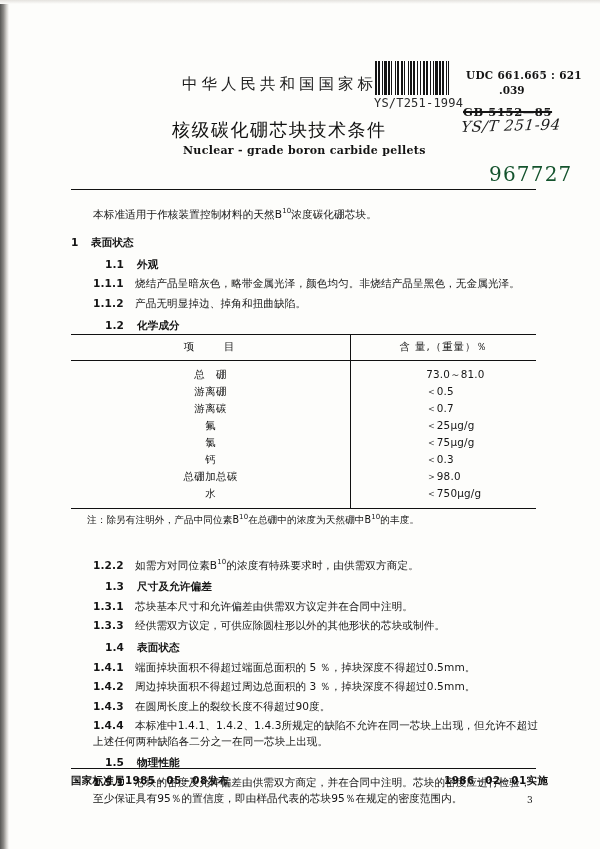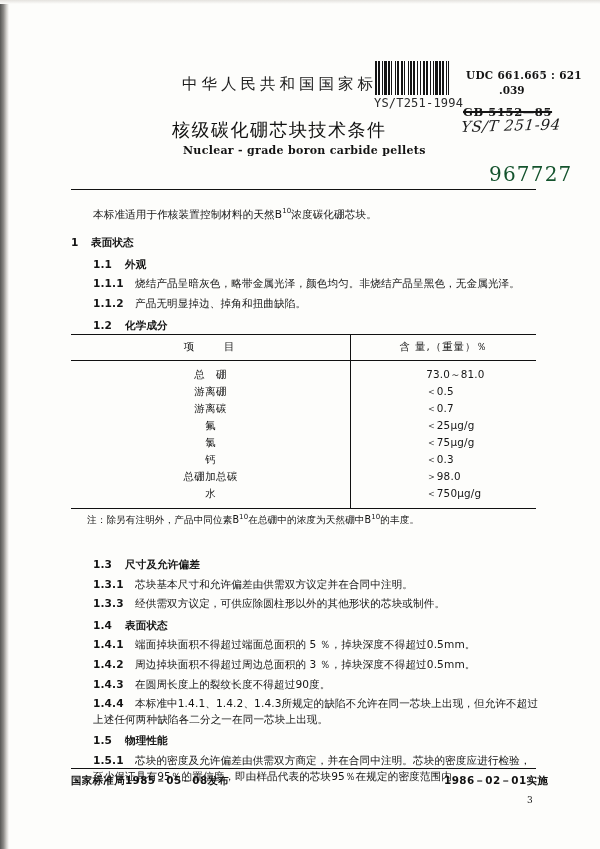--- a/index.html
+++ b/index.html
@@ -174,21 +174,21 @@
     line-height: 15.6px;
     letter-spacing: .1px;
     margin: 0;
     white-space: nowrap;
   }
   .p.wrap { white-space: normal; }
   .lead { margin-top: 6px; text-indent: 22px; }
   .h1 { margin-top: 13px; font-weight: bold; }
   .h1 .num { display: inline-block; width: 20px; }
   .lvl2 { margin-top: 6px; padding-left: 22px; font-weight: bold; }
-  .lvl2 .num { display: inline-block; width: 32px; }
+  .lvl2 .num { display: inline-block; width: 32px; margin-left: 12px; }
   .lvl3 { margin-top: 4px; padding-left: 22px; }
   .lvl3 .num { display: inline-block; width: 42px; font-weight: bold; }
   .lvl3.hang {
     white-space: normal;
     padding-left: 22px;
     text-indent: 0;
   }
   sup { font-size: 7px; vertical-align: super; }
 
   
@@ -358,20 +358,21 @@
             <td class="c2">＜750μg/g</td>
           </tr>
         </tbody>
       </table>
       <div class="tbl-bottom-rule"></div>
 
       <div class="table-note"><span>注：除另有注明外，产品中同位素B</span><sup>10</sup><span>在总硼中的浓度为天然硼中B</span><sup>10</sup><span>的丰度。</span></div>
     </div>
 
     <div class="body" style="top:551px;">
+      <p class="p lvl3"><span class="num">1.2.2</span><span>如需方对同位素B</span><sup>10</sup><span>的浓度有特殊要求时，由供需双方商定。</span></p>
 
       <p class="p lvl2"><span class="num">1.3</span><span>尺寸及允许偏差</span></p>
 
       <p class="p lvl3"><span class="num">1.3.1</span><span>芯块基本尺寸和允许偏差由供需双方议定并在合同中注明。</span></p>
 
 
       <p class="p lvl3"><span class="num">1.3.3</span><span>经供需双方议定，可供应除圆柱形以外的其他形状的芯块或制件。</span></p>
 
       <p class="p lvl2"><span class="num">1.4</span><span>表面状态</span></p>
 

